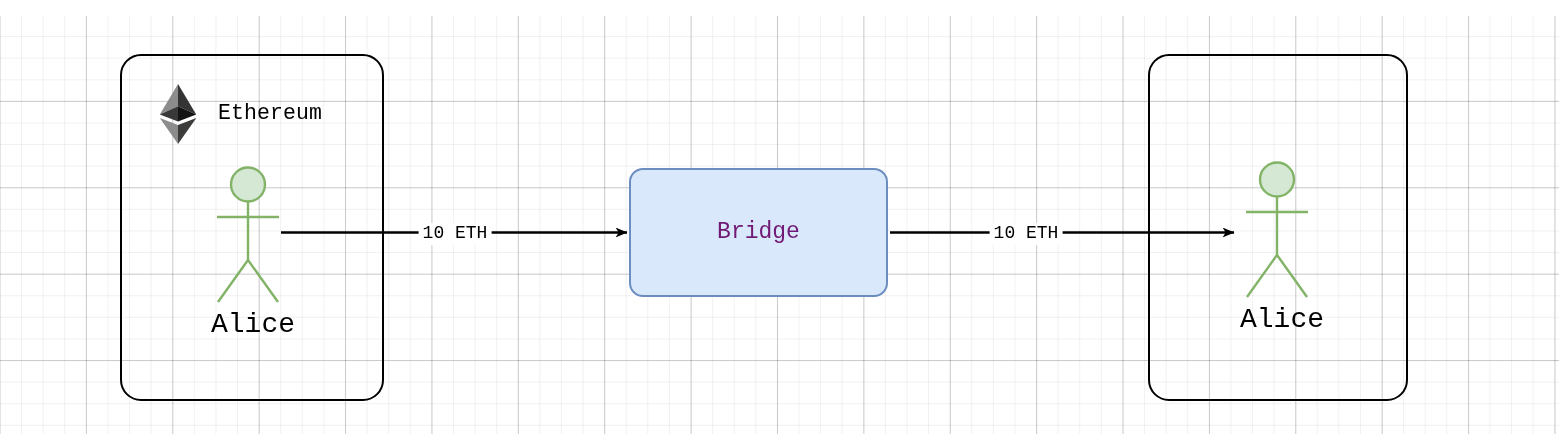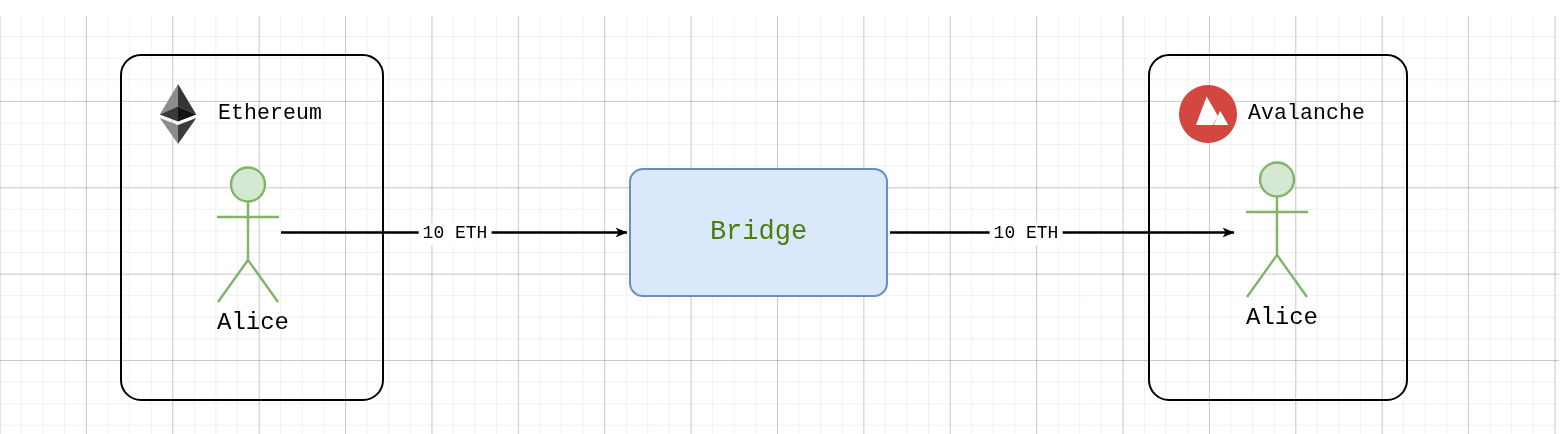--- a/index.html
+++ b/index.html
@@ -68,42 +68,42 @@
   }
   #actor-left  { left: 193px; top: 145px; }
   #actor-right { left: 1222px; top: 140px; }
   .actor svg { display: block; }
   .actor-label {
     position: absolute;
     left: 0;
     top: 150px;
     width: 120px;
     text-align: center;
-    font-size: 24px;
+    font-size: 28px;
     color: #000000;
     line-height: 1;
   }
 
   #bridge-node {
     position: absolute;
     left: 629px;
     top: 152px;
     width: 259px;
     height: 129px;
     box-sizing: border-box;
     background: #dae8fc;
     border: 2px solid #6c8ebf;
     border-radius: 14px;
     display: flex;
     align-items: center;
     justify-content: center;
   }
   #bridge-node .node-label {
-    font-size: 27px;
-    color: #4d7c0f;
+    font-size: 23px;
+    color: #701a75;
     line-height: 1;
   }
 
   .edge-label {
     position: absolute;
     transform: translate(-50%, -50%);
     background: #ffffff;
     padding: 1px 4px;
     font-size: 18px;
     color: #000000;
@@ -158,28 +158,20 @@
   <div id="bridge-node">
     <span class="node-label">Bridge</span>
   </div>
 
   <div class="edge-label" id="edge-label-left">10 ETH</div>
 
   <div class="edge-label" id="edge-label-right">10 ETH</div>
 
   <div class="chain-box" id="chain-right"></div>
 
-  <div class="chain-header" id="header-right">
-    <svg class="chain-logo" viewBox="0 0 64 64" xmlns="http://www.w3.org/2000/svg">
-      <circle cx="32" cy="32" r="31" fill="#d44640"></circle>
-      <path d="M30.6 13.4 L42.6 34.1 L37.1 43.6 L19.1 43.6 Z" fill="#ffffff"></path>
-      <path d="M45.0 28.6 L53.6 43.6 L38.0 43.6 Z" fill="#ffffff"></path>
-    </svg>
-    <span class="chain-name">Avalanche</span>
-  </div>
 
   <div class="actor" id="actor-right">
     <svg width="120" height="150" viewBox="0 0 120 150" xmlns="http://www.w3.org/2000/svg">
       <circle cx="55" cy="23.5" r="17" fill="#d5e8d4" stroke="#82b366" stroke-width="2.4"></circle>
       <line x1="55" y1="40.5" x2="55" y2="99" stroke="#82b366" stroke-width="2.4"></line>
       <line x1="24" y1="56" x2="86" y2="56" stroke="#82b366" stroke-width="2.4"></line>
       <line x1="55" y1="99" x2="25" y2="141" stroke="#82b366" stroke-width="2.4"></line>
       <line x1="55" y1="99" x2="85" y2="141" stroke="#82b366" stroke-width="2.4"></line>
     </svg>
     <div class="actor-label">Alice</div>

